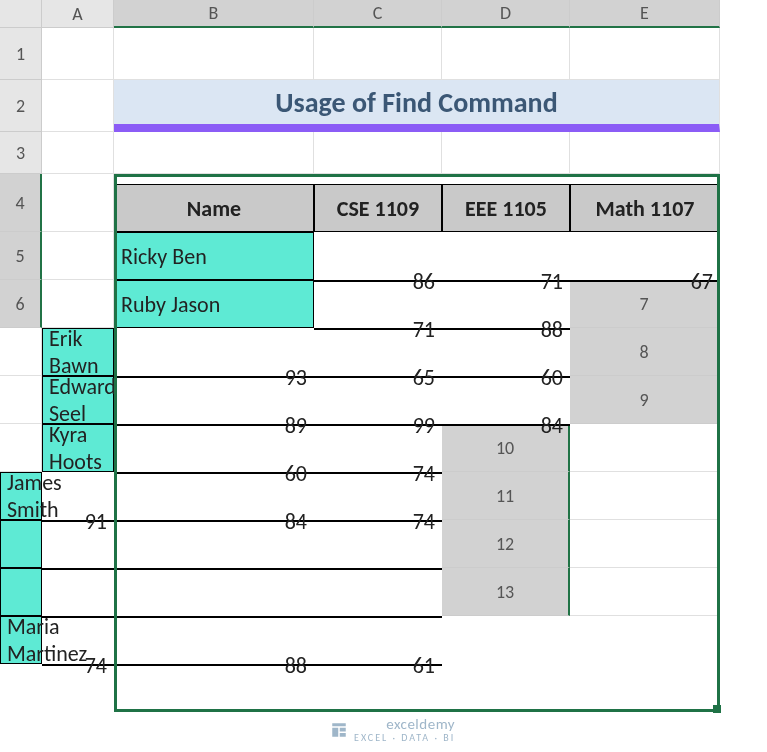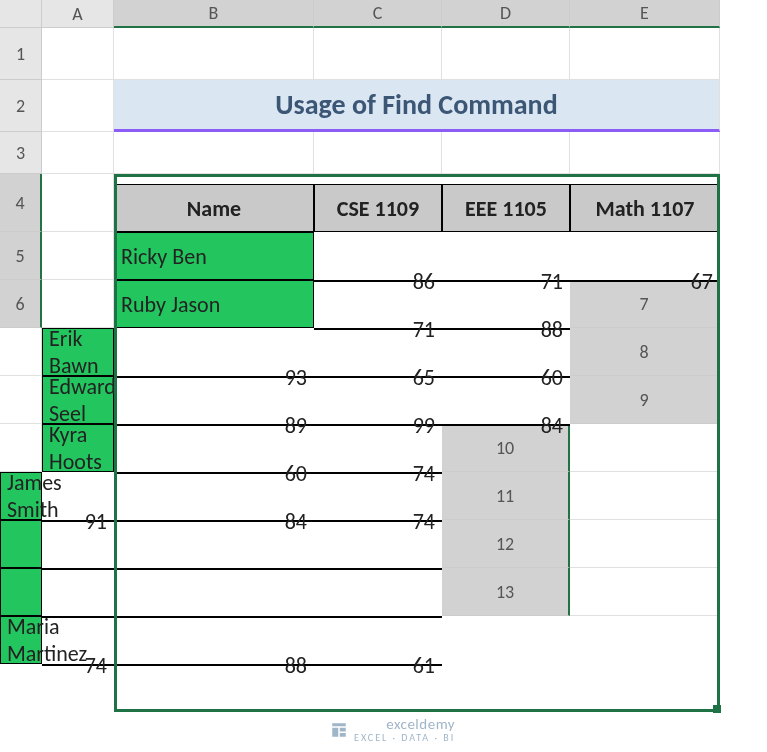--- a/index.html
+++ b/index.html
@@ -55,32 +55,32 @@
       color: #222;
       background: #fff;
       position: relative;
     }
     .title-cell {
       background: #dbe6f3;
       font-size: 28px;
       font-weight: bold;
       color: #3b5775;
       justify-content: center;
-      border-bottom: 3px solid #8b5cf6;
+      border-bottom: 8px solid #8b5cf6;
     }
     .tbl-head {
       background: #c9c9c9;
       font-weight: bold;
       font-size: 22px;
       justify-content: center;
       border: 1px solid #000;
       margin-top: 10px;
     }
     .tbl-cell {
-      background: #22c55e;
+      background: #5eead4;
       border: 1px solid #000;
       font-size: 22px;
     }
     .tbl-cell.num { justify-content: flex-end; margin-top: 48px; }
 
     .sel-overlay {
       position: absolute;
       left: 114px;
       top: 174px;
       width: 606px;

